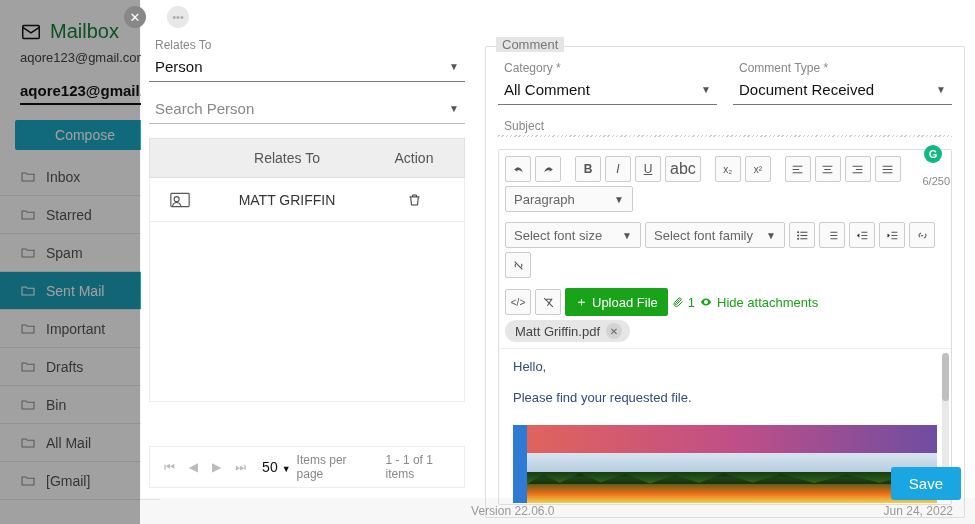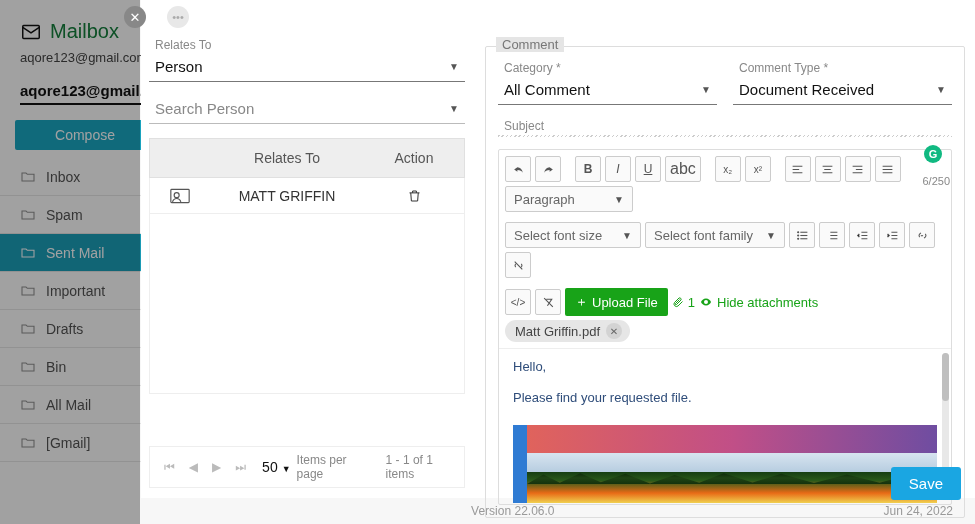--- a/index.html
+++ b/index.html
@@ -29,21 +29,21 @@
 
   .left-pane{width:334px; padding:38px 10px 0 8px; position:relative;}
   .field-label{font-size:12px; color:#888; margin:0 0 2px 6px;}
   .select-line{border:none; border-bottom:1px solid #777; display:flex; justify-content:space-between; align-items:center; padding:4px 6px 6px; font-size:15px; color:#111; cursor:pointer;}
   .select-line.light{color:#888; border-bottom:1px solid #bbb;}
   .caret{font-size:10px; color:#555;}
   .gap{height:14px;}
 
   .tbl-head{background:#eee; border:1px solid #e0e0e0; display:flex; height:40px; align-items:center; font-size:14px; color:#555;}
   .tbl-head .c1{width:60px;} .tbl-head .c2{flex:1; text-align:center;} .tbl-head .c3{width:100px; text-align:center;}
-  .tbl-row{display:flex; height:36px; align-items:center; border:1px solid #eee; border-top:none; font-size:14px; color:#333;}
+  .tbl-row{display:flex; height:44px; align-items:center; border:1px solid #eee; border-top:none; font-size:14px; color:#333;}
   .tbl-row .c1{width:60px; display:flex; justify-content:center;}
   .tbl-row .c2{flex:1; text-align:center;}
   .tbl-row .c3{width:100px; display:flex; justify-content:center; cursor:pointer;}
   .tbl-body{border:1px solid #eee; border-top:none; height:180px;}
 
   .pager{position:absolute; bottom:10px; left:8px; right:10px; border:1px solid #eee; border-top:1px solid #eee; height:42px; display:flex; align-items:center; gap:6px; padding:0 10px; font-size:12px; color:#888;}
   .pager .arrow{color:#bbb; padding:0 4px; cursor:pointer;}
   .pager .psize{color:#111; font-size:14px; font-weight:500; margin-left:6px;}
   .pager .pcaret{font-size:9px; margin-left:4px;}
   .pager .label{margin-left:auto;}
@@ -103,20 +103,26 @@
     <div class="side-item">
           <svg viewBox="0 0 24 24" fill="none" stroke="currentColor" stroke-width="1.6">
             <path d="M3 6h6l2 2h10v10H3z"></path>
           </svg>
           <span>Inbox</span>
         </div>
     <div class="side-item">
           <svg viewBox="0 0 24 24" fill="none" stroke="currentColor" stroke-width="1.6">
             <path d="M3 6h6l2 2h10v10H3z"></path>
           </svg>
+          <span>Starred</span>
+        </div>
+    <div class="side-item">
+          <svg viewBox="0 0 24 24" fill="none" stroke="currentColor" stroke-width="1.6">
+            <path d="M3 6h6l2 2h10v10H3z"></path>
+          </svg>
           <span>Spam</span>
         </div>
     <div class="side-item active">
           <svg viewBox="0 0 24 24" fill="none" stroke="currentColor" stroke-width="1.6">
             <path d="M3 6h6l2 2h10v10H3z"></path>
           </svg>
           <span>Sent Mail</span>
         </div>
     <div class="side-item">
           <svg viewBox="0 0 24 24" fill="none" stroke="currentColor" stroke-width="1.6">

